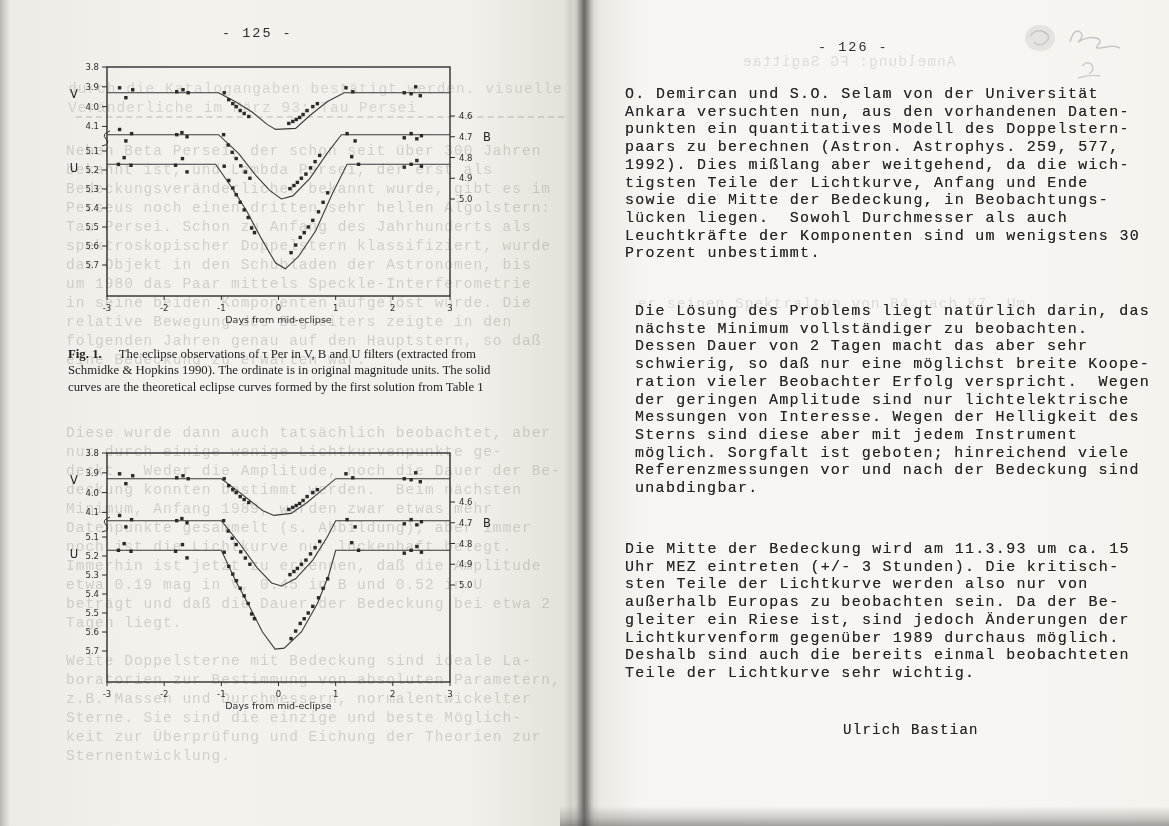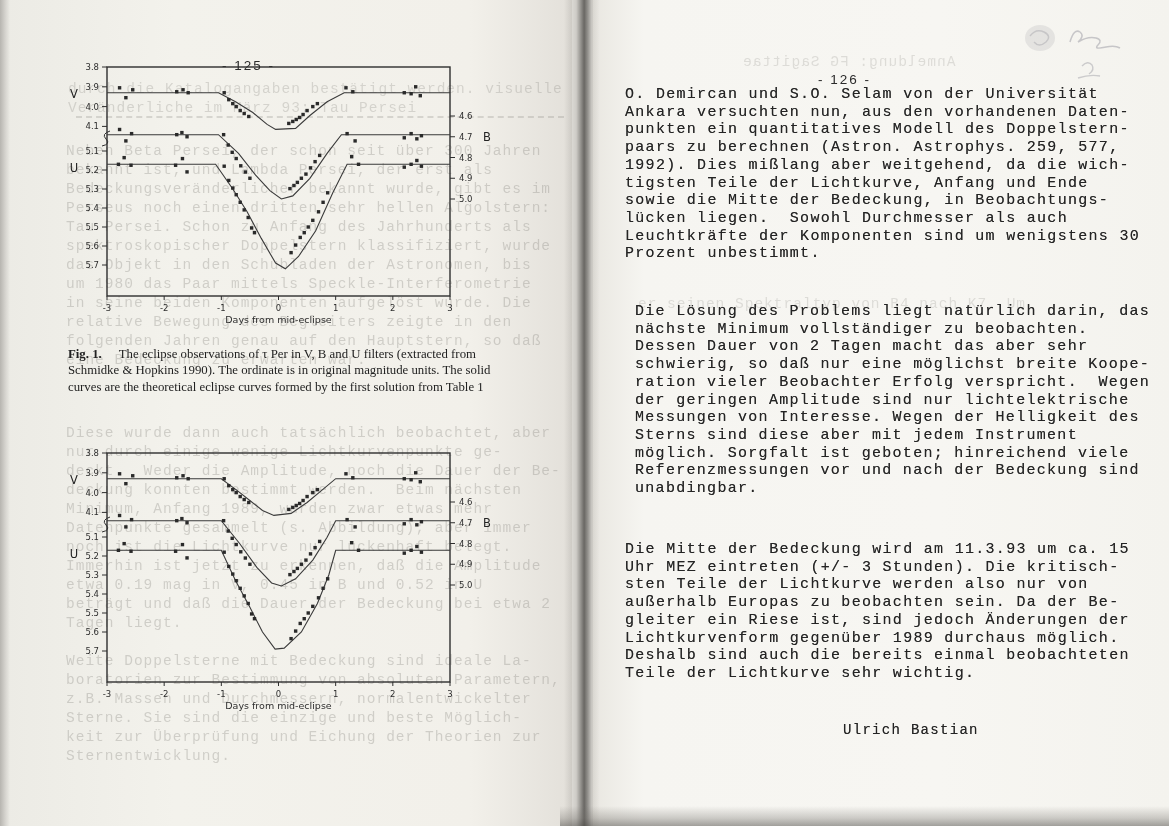--- a/index.html
+++ b/index.html
@@ -14,22 +14,22 @@
     background:linear-gradient(90deg,#e9e7e1 0%,#f6f5f1 9%,#f7f6f2 60%,#f4f3ee 100%);}
 
   .gutter{position:absolute;left:564px;top:0;width:36px;height:826px;z-index:6;pointer-events:none;
     background:linear-gradient(90deg,rgba(110,106,100,0) 0%,rgba(95,92,87,.25) 34%,
       rgba(52,50,47,.72) 56%,rgba(52,50,47,.5) 66%,rgba(110,106,100,.12) 82%,rgba(110,106,100,0) 100%);}
   .edge-left{position:absolute;left:0;top:0;width:10px;height:826px;z-index:5;
     background:linear-gradient(90deg,#b7b5b0 0%,#d9d7d2 60%,rgba(217,215,210,0) 100%);}
   .band-bottom{position:absolute;left:560px;top:806px;width:609px;height:20px;z-index:7;pointer-events:none;
     background:linear-gradient(180deg,rgba(90,88,84,0) 0%,rgba(105,102,97,.3) 60%,rgba(75,73,69,.5) 100%);}
 
-  .pnum{position:absolute;font-family:Liberation Sans, sans-serif;font-size:13.5px;
-        letter-spacing:2px;color:#2b2b2b;margin-top:32px;}
+  .pnum{position:absolute;font-family:Liberation Mono, monospace;font-size:13.5px;
+        letter-spacing:2px;color:#2b2b2b;}
   .pnum.l{left:216px;top:26px;}
   .pnum.r{left:226px;top:40px;}
 
   
   .bt{position:absolute;font-family:"Liberation Mono","DejaVu Sans Mono",monospace;
       font-size:14.5px;line-height:19px;letter-spacing:1px;color:#817f79;opacity:.3;
       white-space:pre;z-index:1;}
   .bt-top{left:62px;top:80px;opacity:.26;}
   .bt-rule{position:absolute;left:70px;top:116px;width:488px;border-bottom:2px dashed #8e8c86;
            opacity:.28;z-index:1;}

